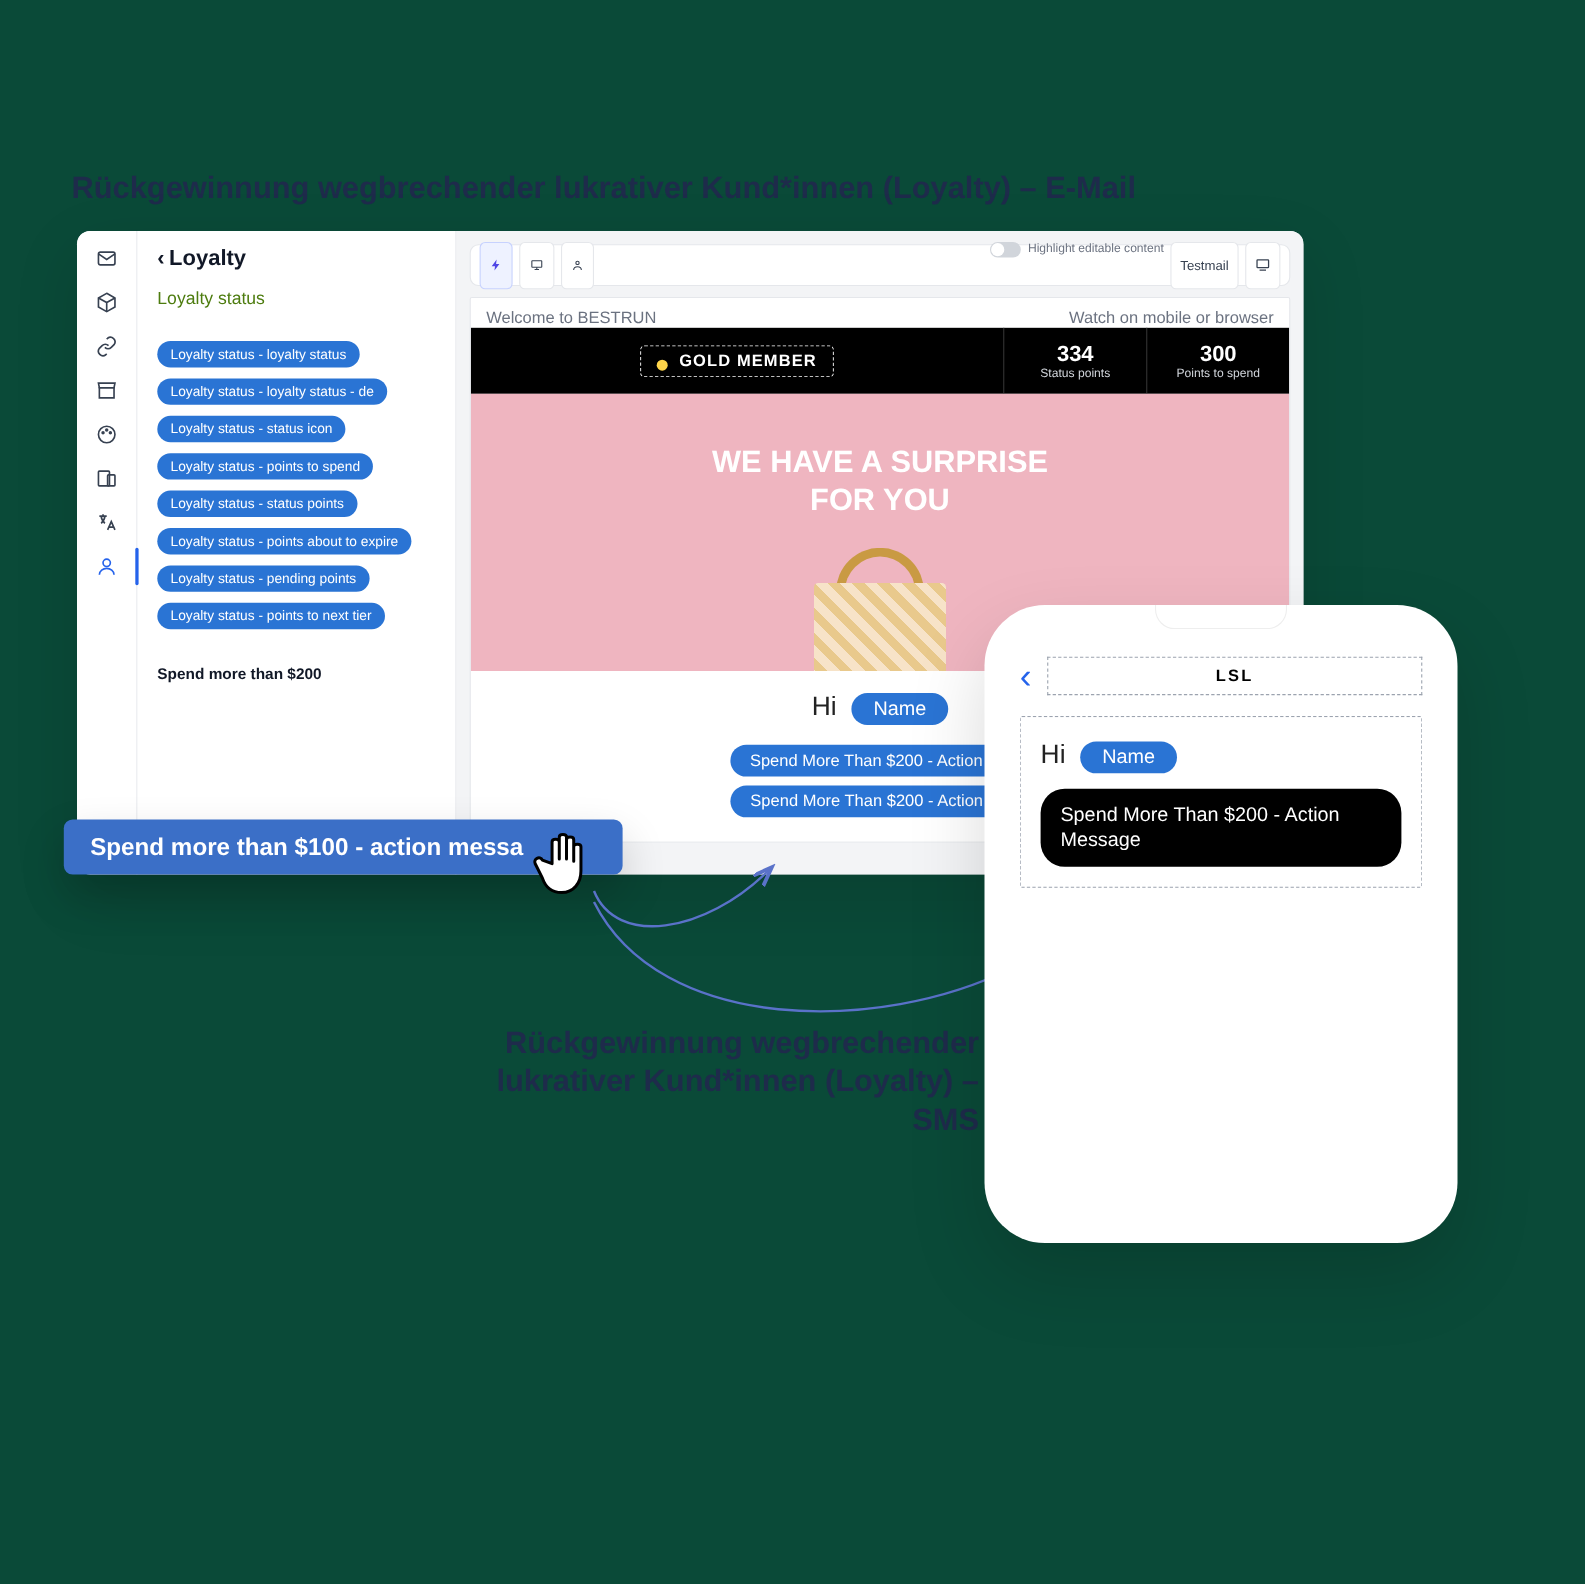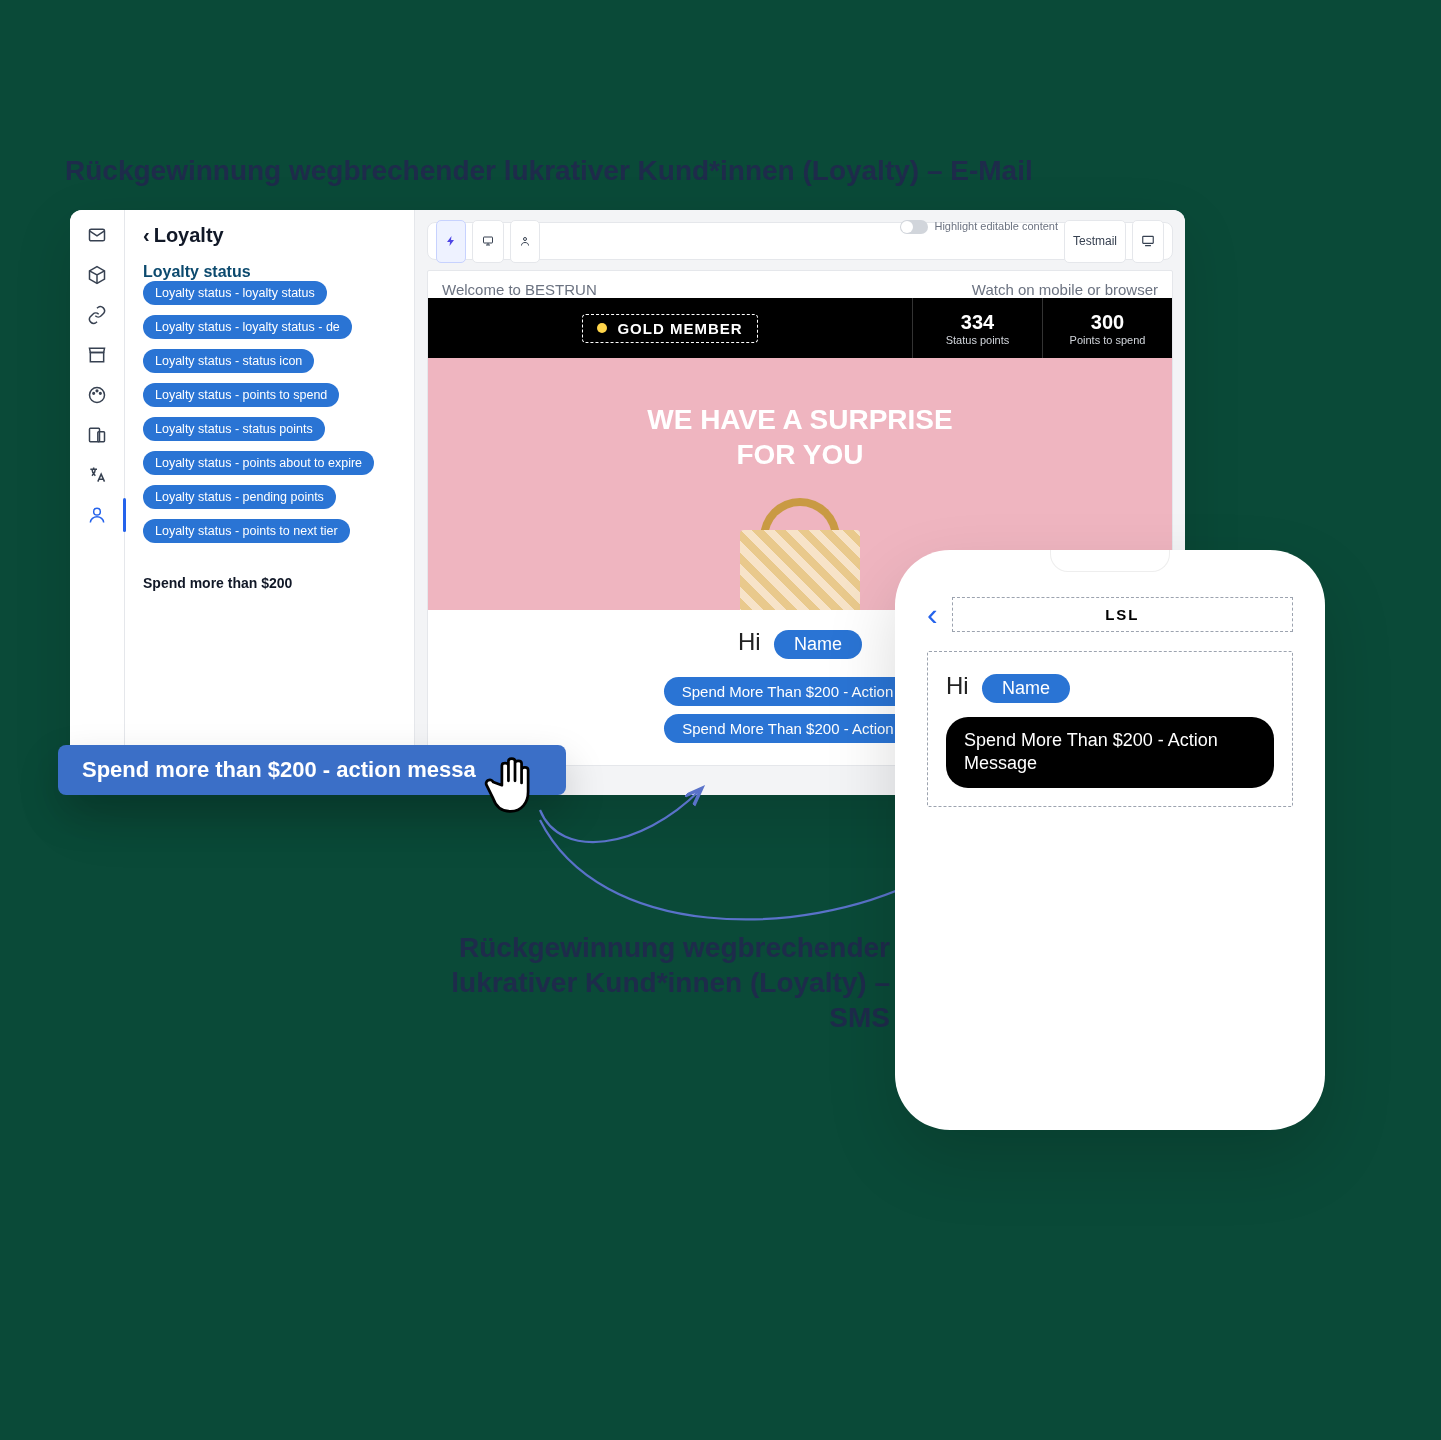--- a/index.html
+++ b/index.html
@@ -37,21 +37,21 @@
   .rail .ico { width:22px; height:22px; color:#374151; display:flex; align-items:center; justify-content:center; position:relative;}
   .rail .ico.active { color:#2563eb; }
   .rail .ico.active::after{content:"";position:absolute;right:-18px;top:-6px;height:34px;width:3px;background:#2563eb;border-radius:2px;}
   .rail svg { width:20px; height:20px; stroke:currentColor; fill:none; stroke-width:1.8; }
 
   .sidebar {
     width:290px; background:#fff; border-right:1px solid #e5e7eb;
     padding:14px 18px; overflow-y:auto;
   }
   .sidebar .crumb { font-weight:700; font-size:20px; color:#111827; margin-bottom:16px; display:flex; align-items:center; gap:4px;}
-  .sidebar .section-h { font-weight:700; font-size:16px; margin-bottom:0; color:#0c4a6e;}
+  .sidebar .section-h { font-weight:400; font-size:16px; margin-bottom:29px; color:#4d7c0f;}
   .chips { display:flex; flex-direction:column; gap:10px; align-items:flex-start;}
   .chip {
     background:#2a74d4; color:#fff; font-size:12.5px; padding:5px 12px; border-radius:14px; font-weight:500;
   }
   .sidebar .big-label { font-weight:700; font-size:14px; color:#111827; margin-top:32px;}
 
   .canvas { flex:1; background:#f3f4f6; padding:12px 12px 0 12px; }
   .toolbar {
     background:#fff; border:1px solid #e5e7eb; border-radius:8px;
     height:38px; display:flex; align-items:center; padding:0 8px; gap:6px;
@@ -64,21 +64,21 @@
   .toggle::after{content:"";width:12px;height:12px;background:#fff;border-radius:50%;position:absolute;left:1px;top:1px;}
 
   .preview {
     background:#fff; border:1px solid #e5e7eb; border-radius:2px; overflow:hidden;
   }
   .prev-head{display:flex;justify-content:space-between;padding:10px 14px 0 14px;font-size:15px;color:#6b7280;text-align:right;}
   .brand {font-size:26px;letter-spacing:1px;color:#111827;font-weight:400;padding:2px 14px 10px 14px;}
   .blackbar{background:#000;color:#fff;display:flex;height:60px;}
   .gold{flex:1;display:flex;align-items:center;justify-content:center;gap:10px;font-weight:800;letter-spacing:1px;}
   .gold .dot{width:10px;height:10px;background:#ffd54a;border-radius:50%;}
-  .gold .tag{border:1.5px dashed #fff;padding:5px 14px;border-radius:4px;display:flex;align-items:center;gap:10px;font-size:15px;}
+  .gold .tag{border:1.5px dashed #fff;padding:5px 14px;border-radius:4px;display:flex;align-items:flex-end;gap:10px;font-size:15px;}
   .stat{width:130px;border-left:1px solid #333;display:flex;flex-direction:column;align-items:center;justify-content:center;}
   .stat .n{font-weight:800;font-size:20px;}
   .stat .l{font-size:11px;color:#d1d5db;}
   .hero{background:#efb5c0;height:252px;display:flex;flex-direction:column;align-items:center;color:#fff;position:relative;overflow:hidden;}
   .hero .text{font-weight:700;font-size:28px;text-align:center;margin-top:44px;line-height:1.25;}
   .bag{position:absolute;bottom:-10px;width:160px;height:130px;}
   .bag .body{position:absolute;left:20px;right:20px;top:40px;bottom:0;background:repeating-linear-gradient(45deg,#f7e3c8,#f7e3c8 8px,#e9c98c 8px,#e9c98c 16px);border-radius:4px 4px 0 0;}
   .bag .handle{position:absolute;top:8px;left:50%;transform:translateX(-50%);width:80px;height:50px;border:8px solid #c99a43;border-bottom:none;border-radius:40px 40px 0 0;}
 
   .msgblock{padding:16px 60px 18px 60px;text-align:center;background:#fff;}
@@ -264,21 +264,21 @@
           <div class="hi">
             <span>Hi</span>&nbsp;&nbsp;<span class="pill name">Name</span>
           </div>
           <div><span class="pill">Spend More Than $200 - Action Me</span></div>
           <div><span class="pill">Spend More Than $200 - Action CT</span></div>
         </div>
       </div>
     </div>
   </div>
 
-  <div class="drag-chip">Spend more than $200 - action messa</div>
+  <div class="drag-chip">Spend more than $100 - action messa</div>
   <div class="cursor">
     <svg viewBox="0 0 64 64">
         <path d="M20 34V16c0-3 6-3 6 0v14V12c0-3 6-3 6 0v18V14c0-3 6-3 6 0v18V20c0-3 6-3 6 0v20c0 10-6 18-16 18s-14-6-16-12l-6-12c-2-4 4-7 6-3z" fill="#fff" stroke="#000" stroke-width="2.5" stroke-linejoin="round"></path>
       </svg>
   </div>
 
   <svg class="arrows">
     <defs>
       <marker id="ah" markerWidth="10" markerHeight="10" refX="7" refY="3" orient="auto">
         <path d="M0,0 L8,3 L0,6" fill="none" stroke="#5a72c9" stroke-width="1.6"></path>

